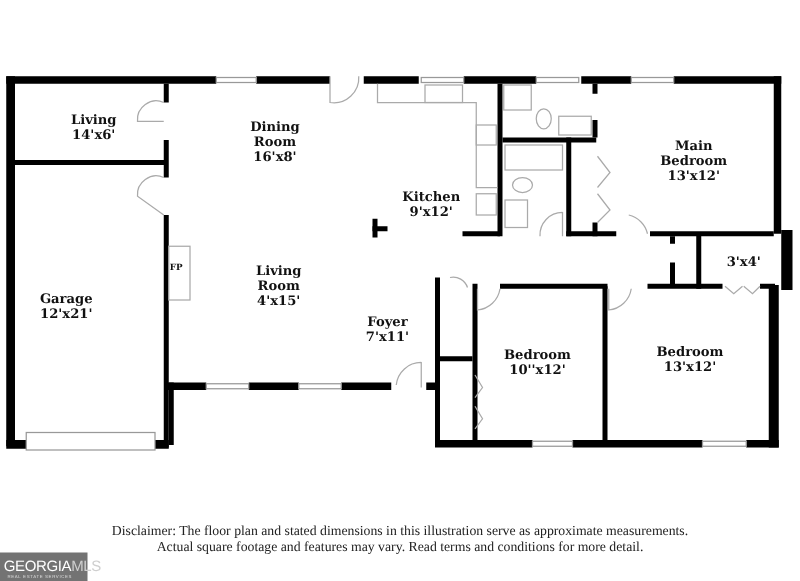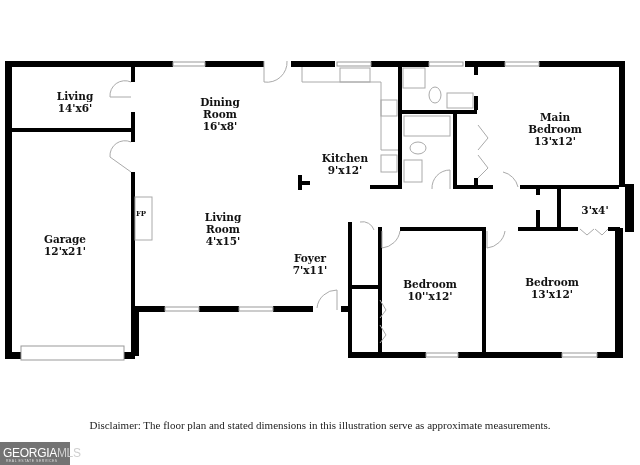--- a/index.html
+++ b/index.html
@@ -135,21 +135,21 @@
 </div>
 <div class="room-label" style="left:310px; top:116px; width:70px;margin-top:36px;">
   <div>Kitchen</div>
   <div>9'x12'</div>
 </div>
 <div class="room-label" style="left:515px; top:111px; width:80px;">
   <div>Main</div>
   <div>Bedroom</div>
   <div>13'x12'</div>
 </div>
-<div class="room-label" style="left:30px; top:233px; width:70px;">
+<div class="room-label" style="left:18px; top:233px; width:70px;">
   <div>Garage</div>
   <div>12'x21'</div>
 </div>
 <div class="room-label" style="left:188px; top:211px; width:70px;">
   <div>Living</div>
   <div>Room</div>
   <div>4'x15'</div>
 </div>
 <div class="room-label" style="left:280px; top:252px; width:60px;">
   <div>Foyer</div>
@@ -163,18 +163,19 @@
   <div>Bedroom</div>
   <div>13'x12'</div>
 </div>
 <div class="room-label" style="left:570px; top:204px; width:50px;">
   <div>3'x4'</div>
 </div>
 <div class="room-label" style="left:134px; top:208px; width:14px; font-size:7px;">FP</div>
 
 <div class="disclaimer">
   <div>Disclaimer: The floor plan and stated dimensions in this illustration serve as approximate measurements.</div>
+  <div>Actual square footage and features may vary. Read terms and conditions for more detail.</div>
 </div>
 
 <div class="logo">
   <div class="logo-text"><span>GEORGIA</span><span class="mls">MLS</span></div>
   <div class="logo-sub">REAL ESTATE SERVICES</div>
 </div>
 
 </body></html>

